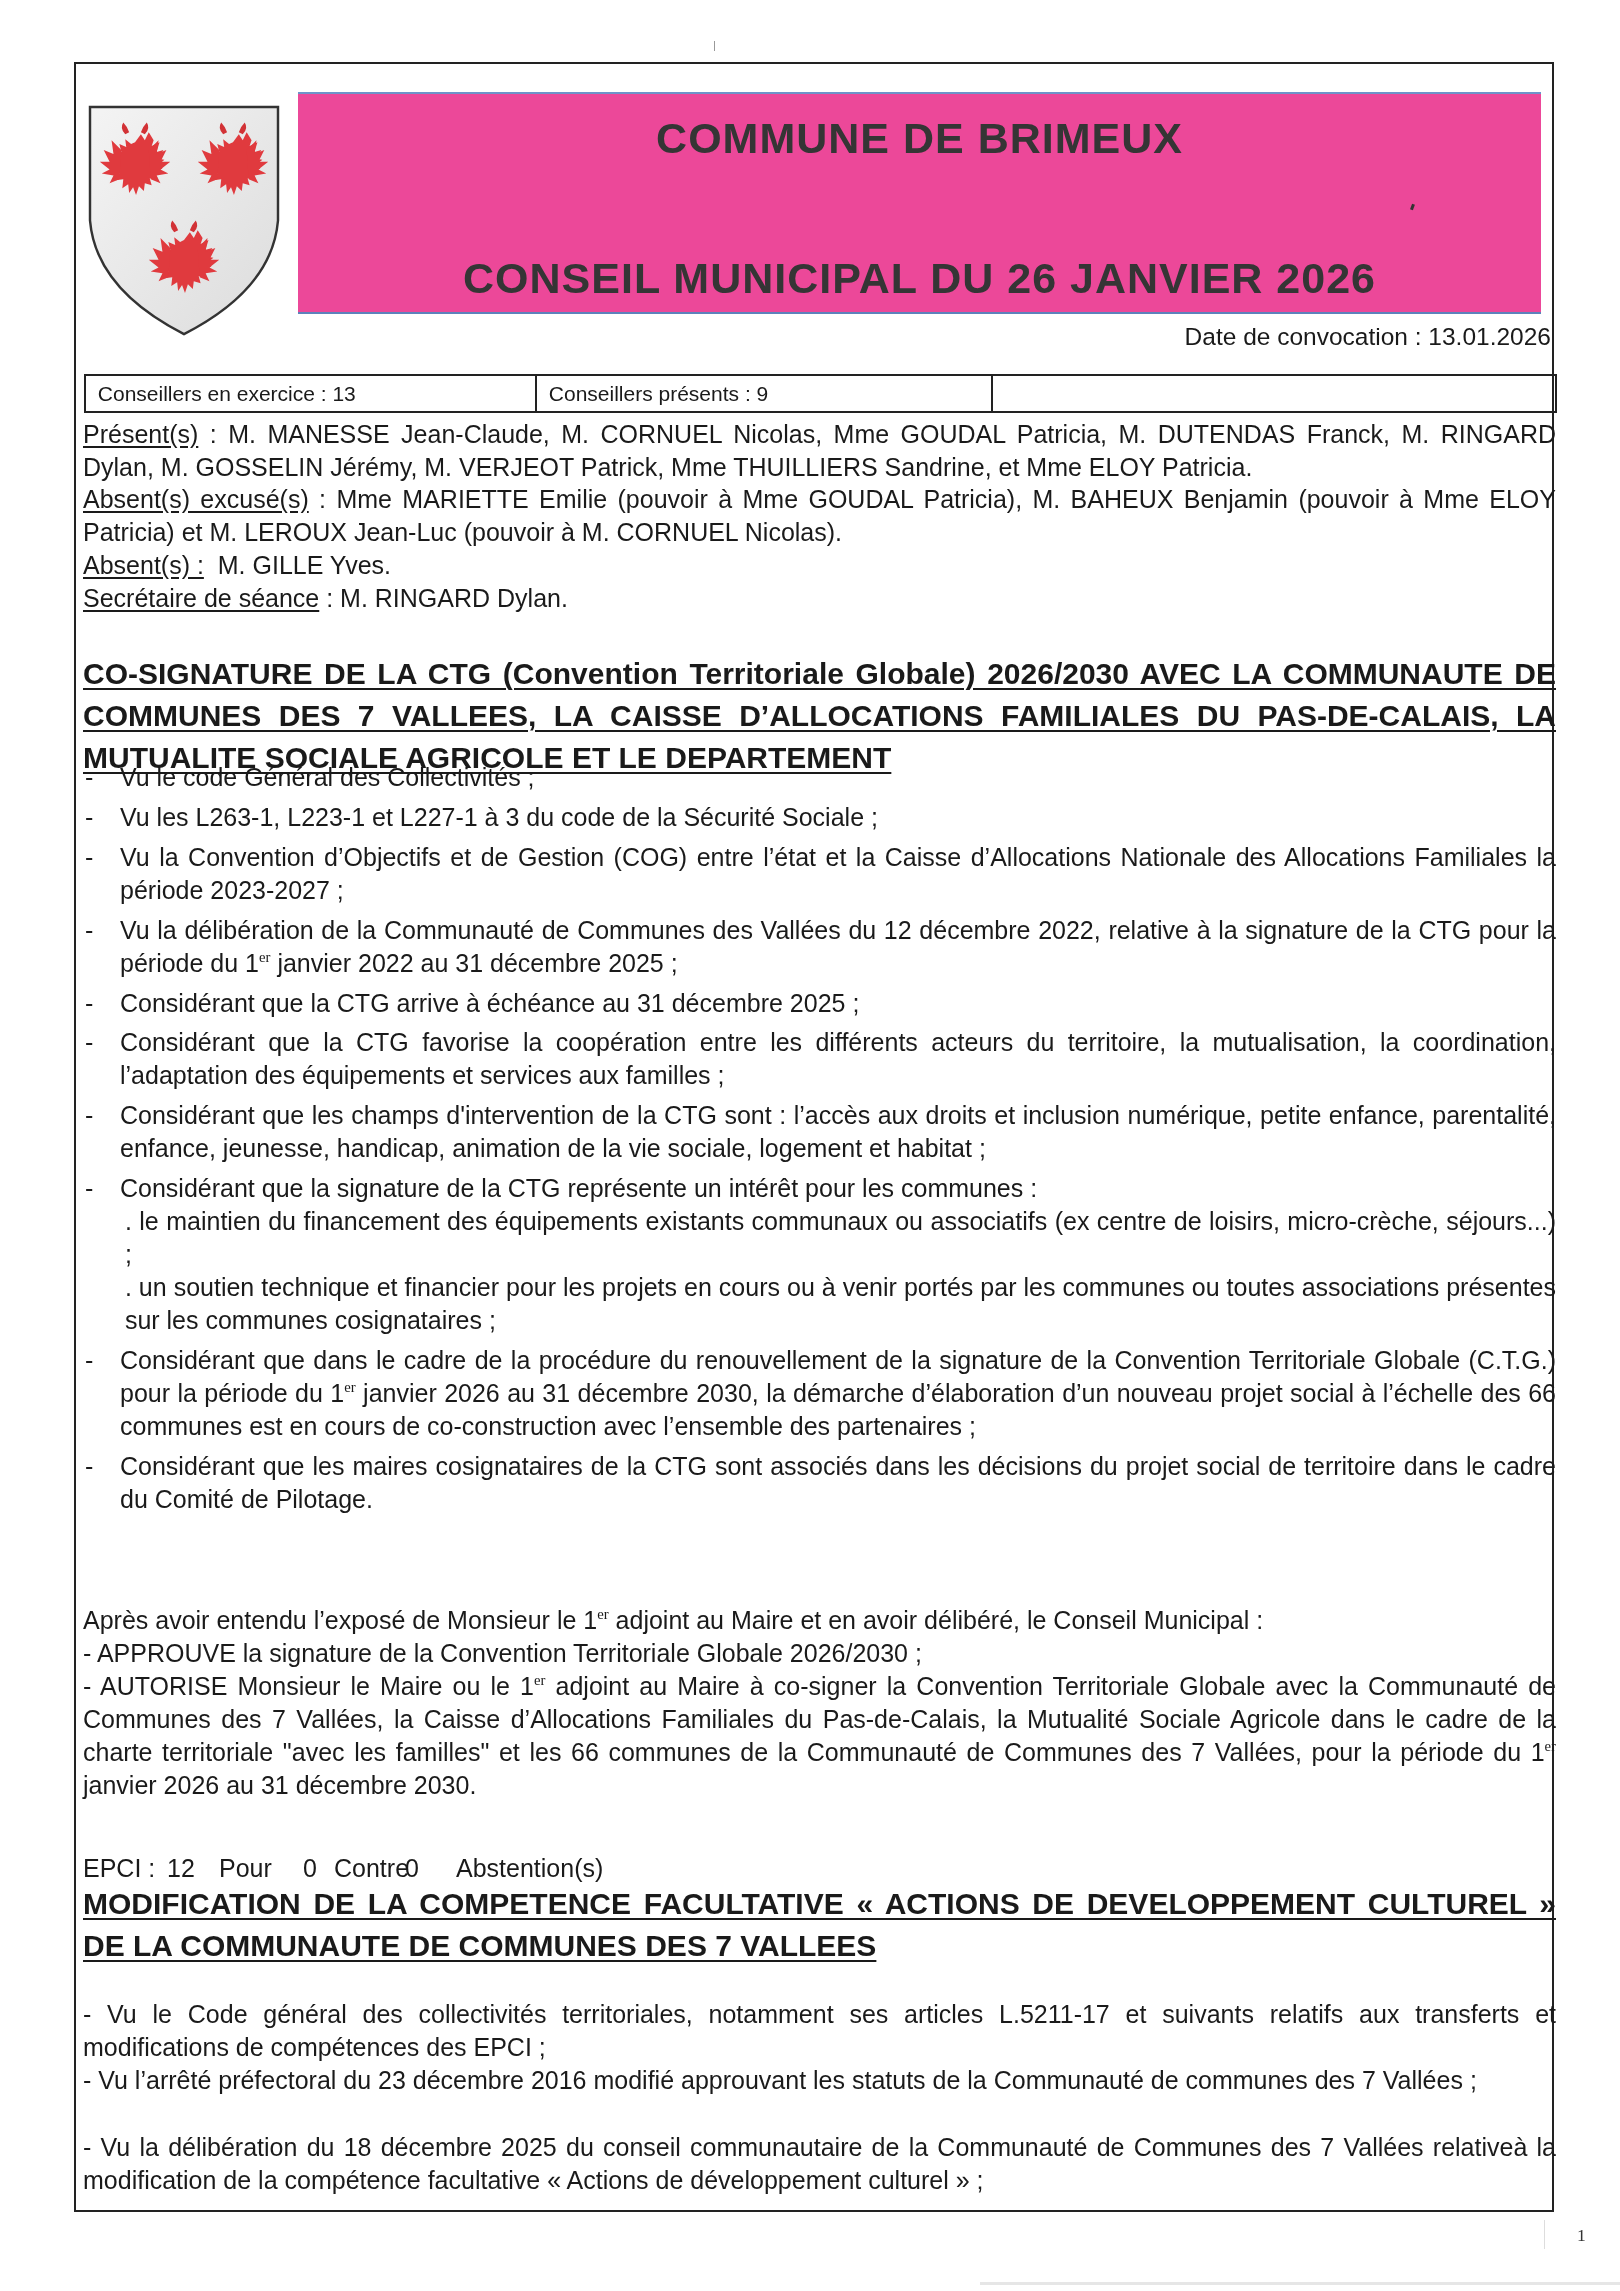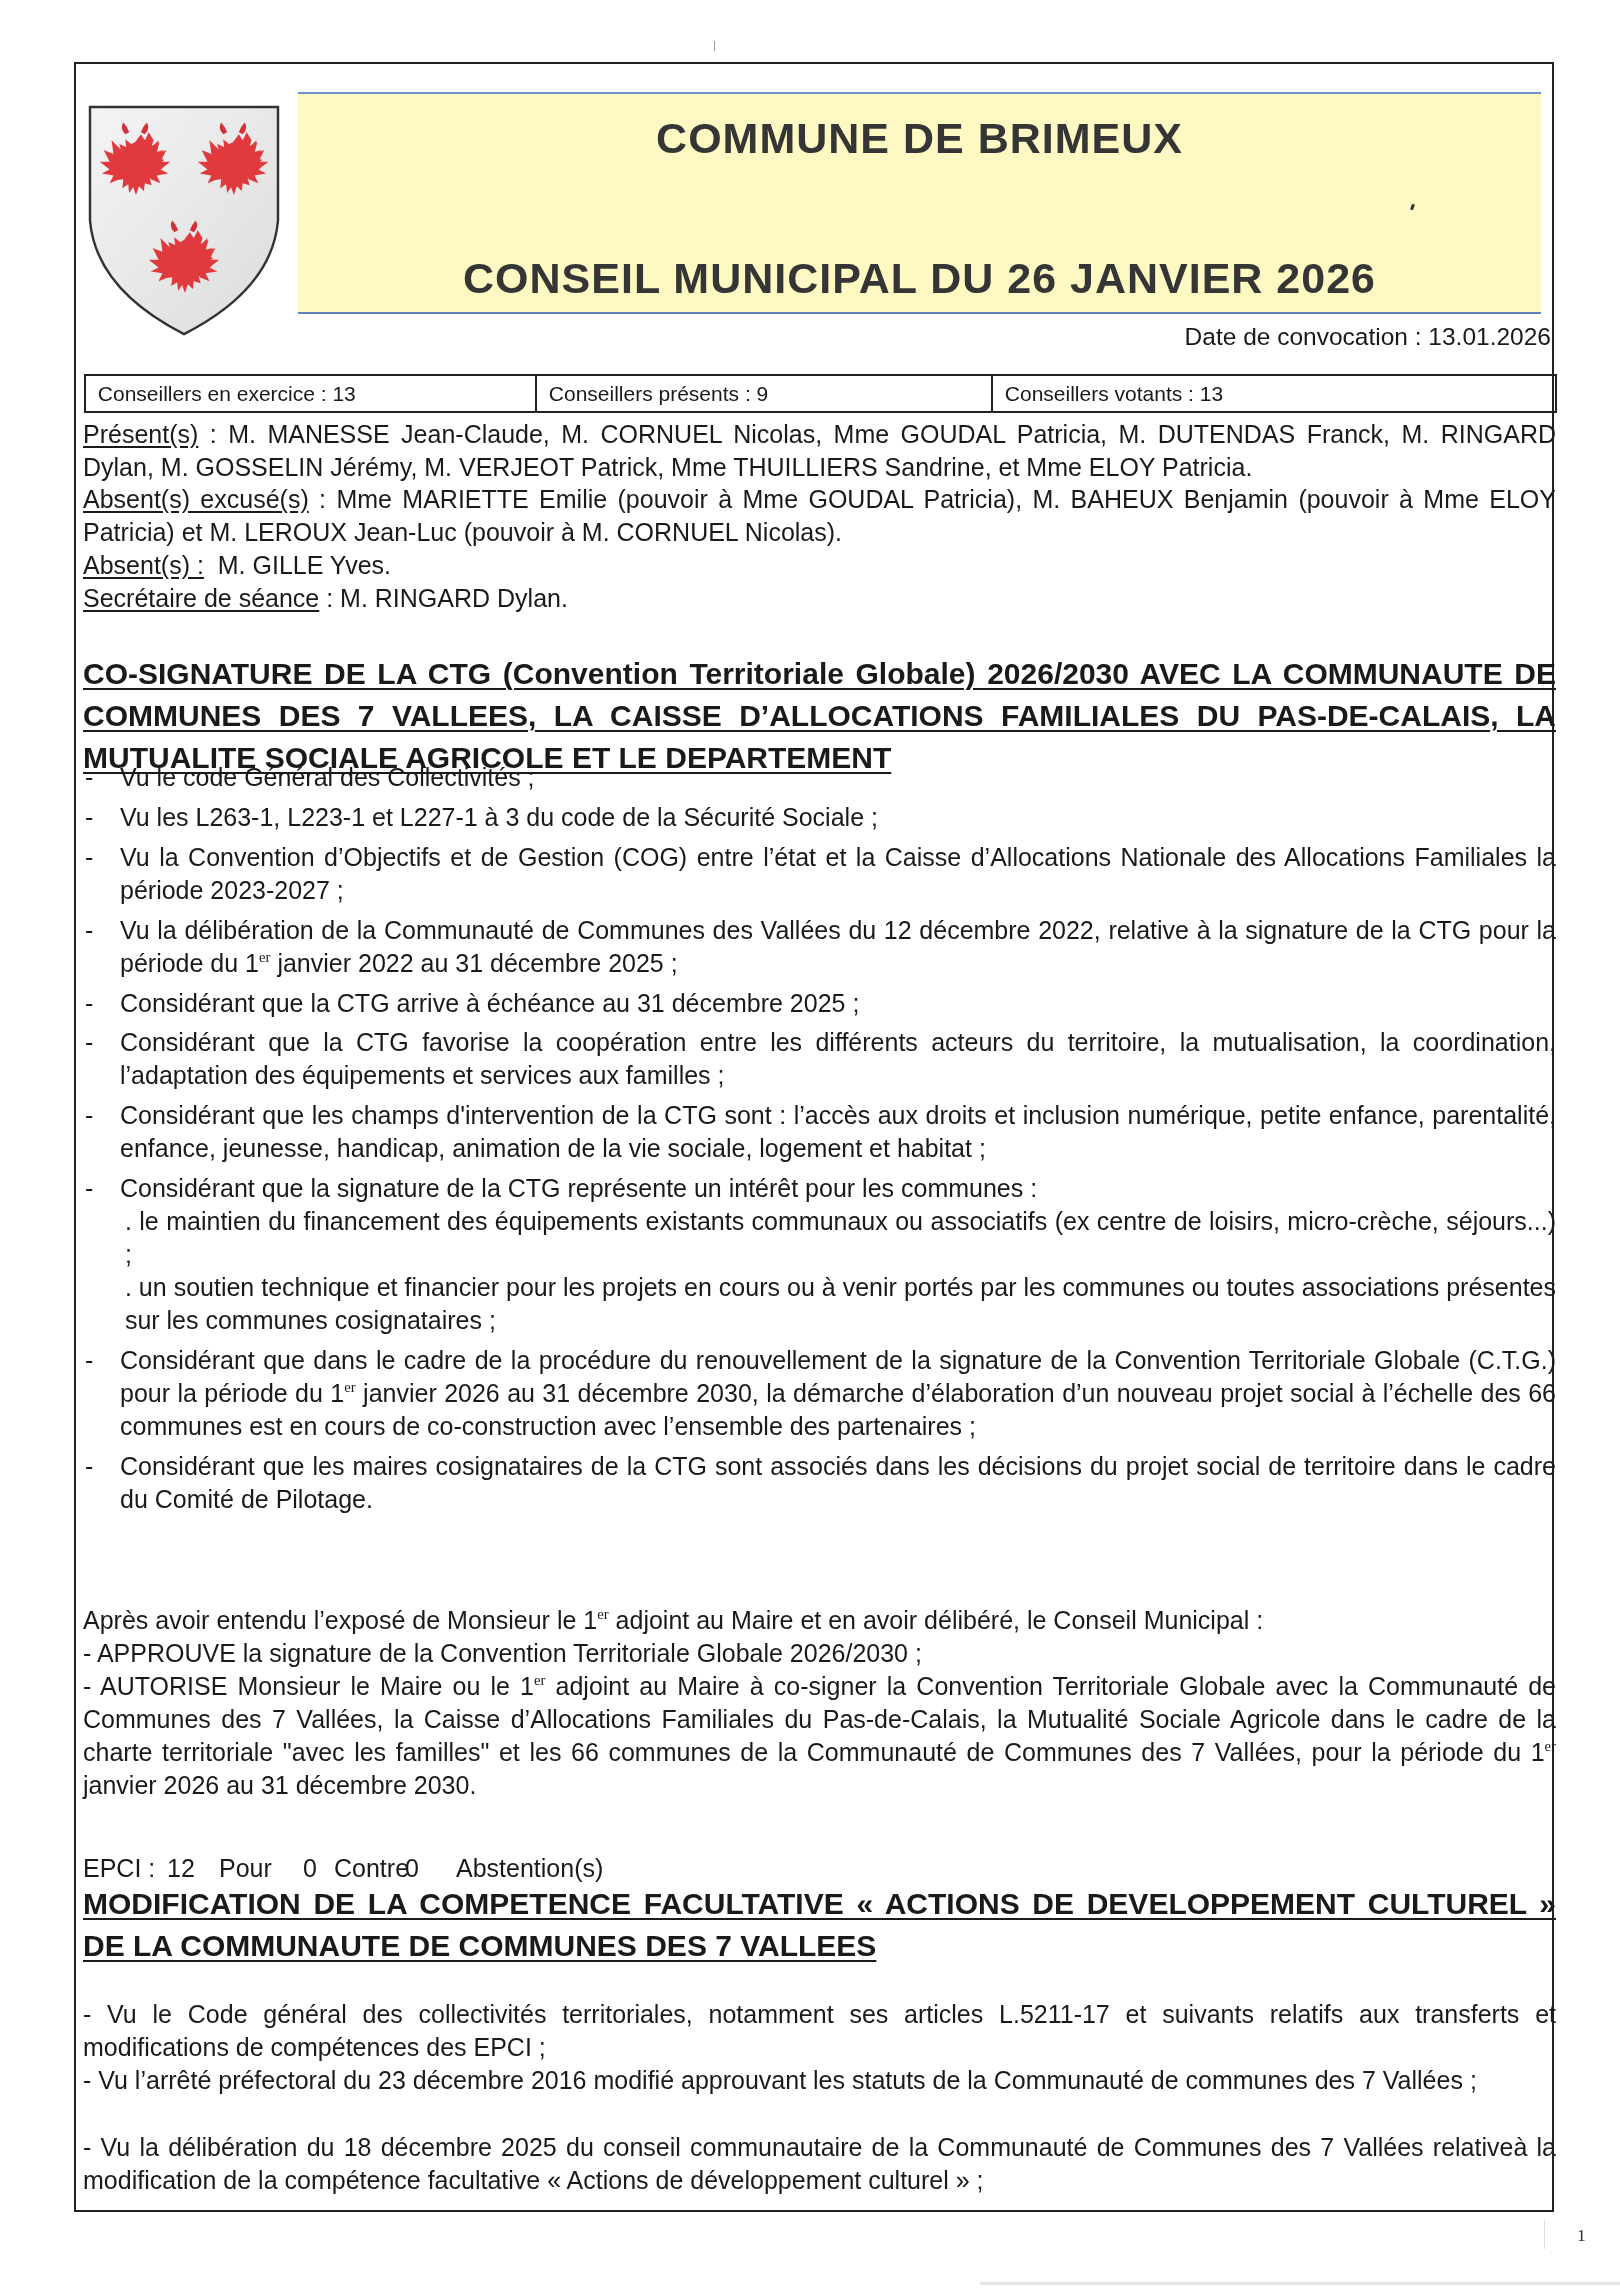--- a/index.html
+++ b/index.html
@@ -3,21 +3,21 @@
 <meta charset="utf-8">
 <style>
   html, body { margin:0; padding:0; background:#ffffff; }
   body { width:1620px; height:2292px; position:relative; overflow:hidden;
          font-family:"Liberation Sans", sans-serif; color:#1a1a1a; }
   .page-frame { position:absolute; left:74px; top:62px; width:1480px; height:2150px;
                 border:2px solid #222; box-sizing:border-box; }
   .top-tick { position:absolute; left:714px; top:41px; width:1px; height:9.8px; background:#999; }
   .shield { position:absolute; left:86px; top:103px; width:196px; height:235px; }
   .banner { position:absolute; left:298px; top:92px; width:1243px; height:222px;
-            background:#fef9c3; border-top:2px solid #6f93c9; border-bottom:2px solid #5d82bb;
+            background:#ec4899; border-top:2px solid #6f93c9; border-bottom:2px solid #5d82bb;
             box-sizing:border-box; }
   .banner .t { position:absolute; left:0; right:0; text-align:center;
                font-family:"Liberation Sans", sans-serif; font-weight:bold; color:#353535;
                letter-spacing:1px; }
   .banner .t1 { top:19.6px; font-size:43px; padding-left:0; }
   .banner .t2 { top:91px; font-size:43px; }
   .banner .t3 { top:160px; font-size:43px; }
   .dot-mark { position:absolute; left:1411px; top:204px; width:2.9px; height:5.9px; background:#333; transform:rotate(20deg); }
   .convocation { position:absolute; right:69px; top:323px; font-size:24.5px; }
 
@@ -77,21 +77,20 @@
   <div class="t t1">COMMUNE DE BRIMEUX</div>
   <div class="t t3">CONSEIL MUNICIPAL DU 26 JANVIER 2026</div>
 </div>
 <div class="dot-mark"></div>
 
 <div class="convocation">Date de convocation : 13.01.2026</div>
 
 <div class="council-table">
   <div class="cell c1">Conseillers en exercice : 13</div>
   <div class="cell c2">Conseillers présents : 9</div>
-  <div class="cell c3">Conseillers votants :  13</div>
 </div>
 
 <div class="block just" style="top:418px;">
   <span class="u">Présent(s)</span><span> : M. MANESSE Jean-Claude, M. CORNUEL Nicolas, Mme GOUDAL Patricia, M. DUTENDAS Franck, M. RINGARD Dylan, M. GOSSELIN Jérémy, M. VERJEOT Patrick, Mme THUILLIERS Sandrine, et Mme ELOY Patricia.</span>
 </div>
 <div class="block just" style="top:483px;">
   <span class="u">Absent(s) excusé(s)</span><span> : Mme MARIETTE Emilie (pouvoir à Mme GOUDAL Patricia), M. BAHEUX Benjamin (pouvoir à Mme ELOY Patricia) et M. LEROUX Jean-Luc (pouvoir à M. CORNUEL Nicolas).</span>
 </div>
 <div class="block" style="top:549px; white-space:pre;"><span class="u">Absent(s) :</span><span>  M. GILLE Yves.</span></div>
 <div class="block" style="top:582px;">

